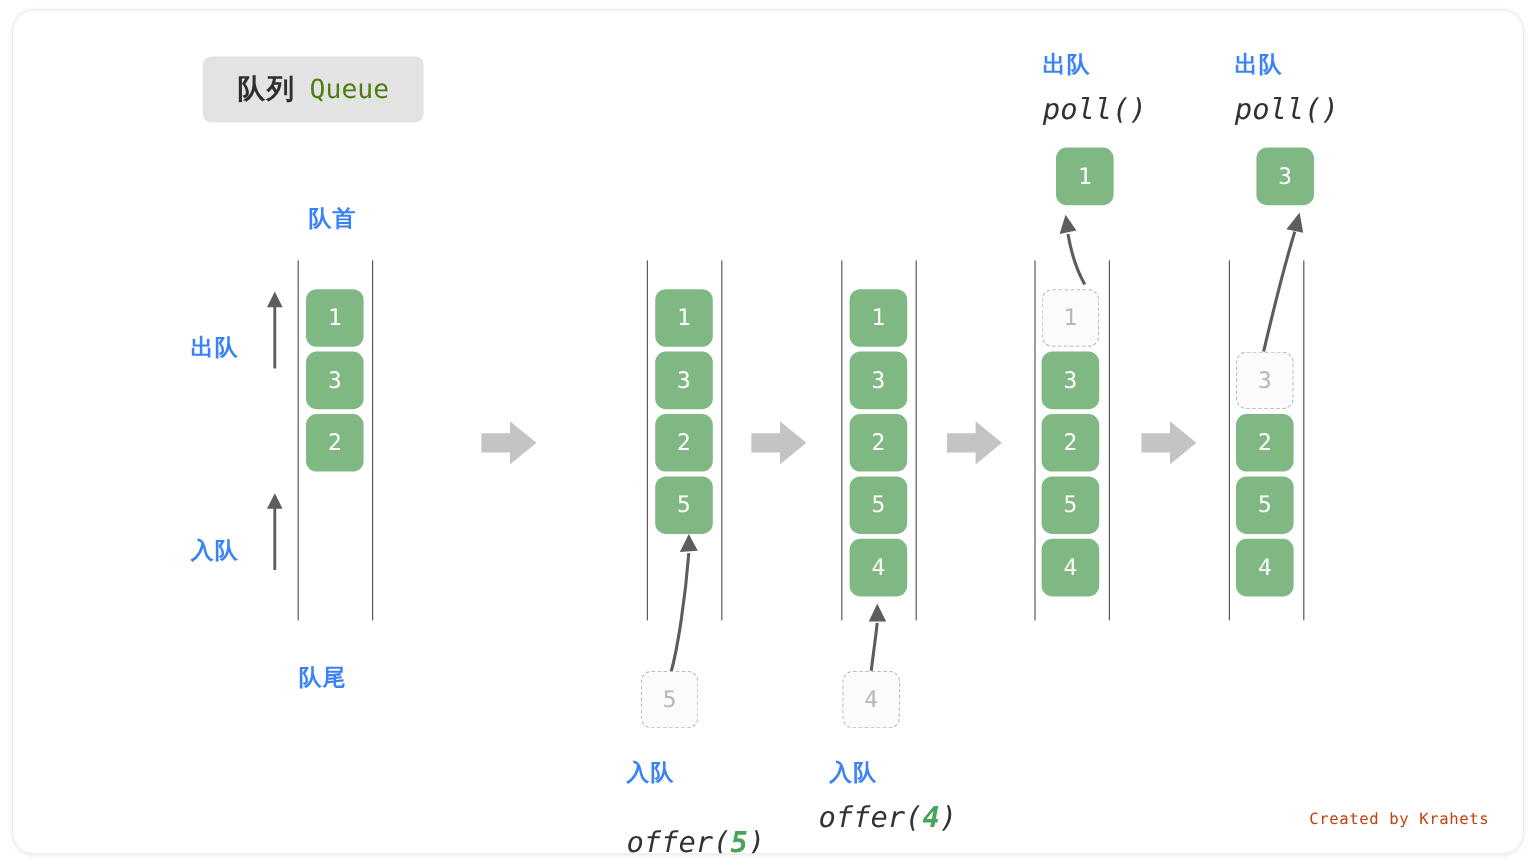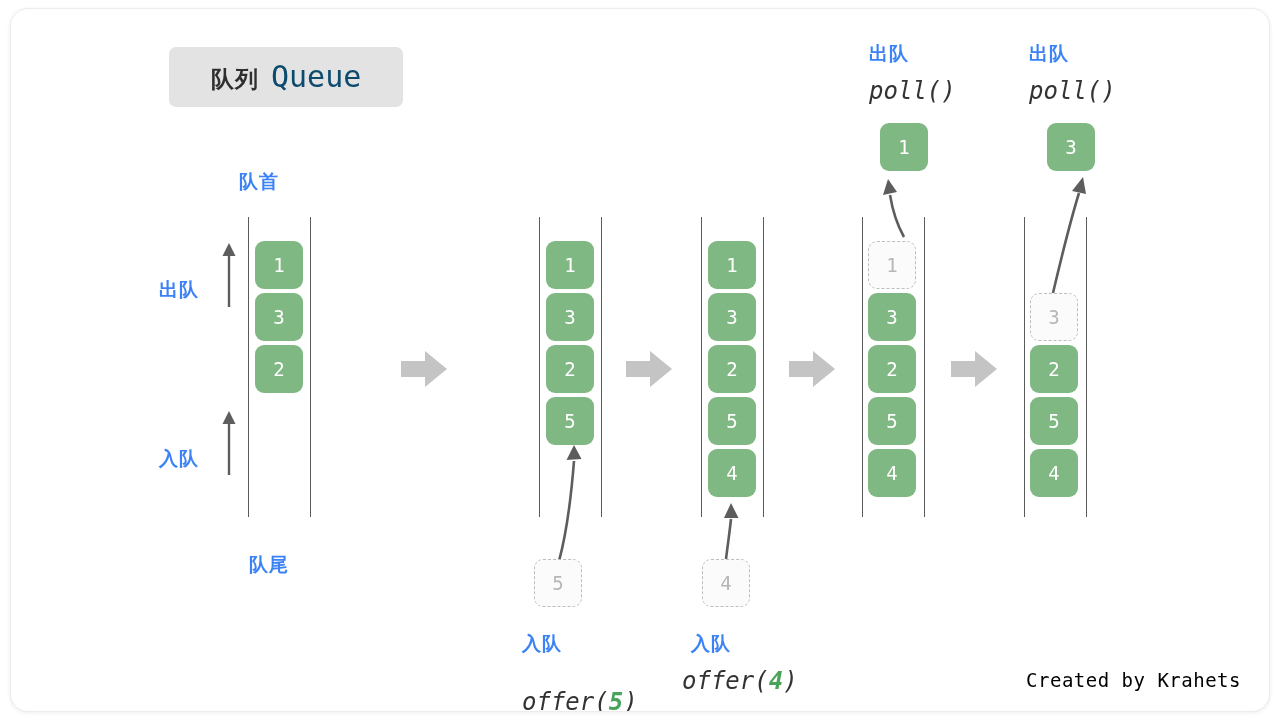--- a/index.html
+++ b/index.html
@@ -17,28 +17,28 @@
     border: 1px solid #ececec;
     border-radius: 18px;
     box-shadow: 0 1px 4px rgba(0,0,0,0.07);
     overflow: hidden;
   }
   .abs { position: absolute; }
 
   
   #title-badge {
     left: 158px; top: 38px;
-    padding: 12px 42px;
+    padding: 12px 29px;
     background: #e3e3e3;
     border-radius: 7px;
     display: flex; align-items: baseline; gap: 12px;
     white-space: nowrap;
   }
   #title-badge .cn { font-size: 23px; font-weight: bold; color: #2f2f2f; letter-spacing: 1px; }
-  #title-badge .en { font-size: 30px; color: #0c4a6e; font-family: "DejaVu Sans Mono", "Liberation Mono", monospace; }
+  #title-badge .en { font-size: 22px; color: #4d7c0f; font-family: "DejaVu Sans Mono", "Liberation Mono", monospace; }
 
   
   .cnlabel {
     font-size: 19px; font-weight: bold; color: #3b82f6;
     letter-spacing: 1px; white-space: nowrap;
   }
   .mono {
     font-family: "DejaVu Sans Mono", "Liberation Mono", monospace;
     font-size: 24px; color: #333333; white-space: nowrap; font-style: italic;
   }
@@ -64,34 +64,34 @@
   
   .steparrow { position: absolute; width: 46px; height: 40px; }
 
   
   .thinarrow { position: absolute; }
 
   
   #credit {
     right: 28px; bottom: 20px;
     font-family: "DejaVu Sans Mono", "Liberation Mono", monospace;
-    font-size: 19px; color: #000000; letter-spacing: .5px; margin-top: 25px;
+    font-size: 13px; color: #c2410c; letter-spacing: .5px; margin-top: 25px;
   }
 </style>
 </head>
 <body>
 
 <div id="card">
 
   <div class="abs" id="title-badge">
     <span class="cn">队列</span>
     <span class="en">Queue</span>
   </div>
 
-  <div class="abs cnlabel" style="left:228px; top:160px;">队首</div>
+  <div class="abs cnlabel" style="left:246px; top:160px;">队首</div>
   <div class="abs cnlabel" style="left:238px; top:543px;">队尾</div>
 
   <div class="abs cnlabel" style="left:148px; top:268px;">出队</div>
   <div class="abs cnlabel" style="left:148px; top:437px;">入队</div>
 
   <svg class="thinarrow" style="left:206px; top:232px;" width="24" height="68">
     <line x1="12" y1="66" x2="12" y2="10" stroke="#5d5d5d" stroke-width="2.4"></line>
     <polygon points="12,2 5.5,15 18.5,15" fill="#5d5d5d"></polygon>
   </svg>
 

